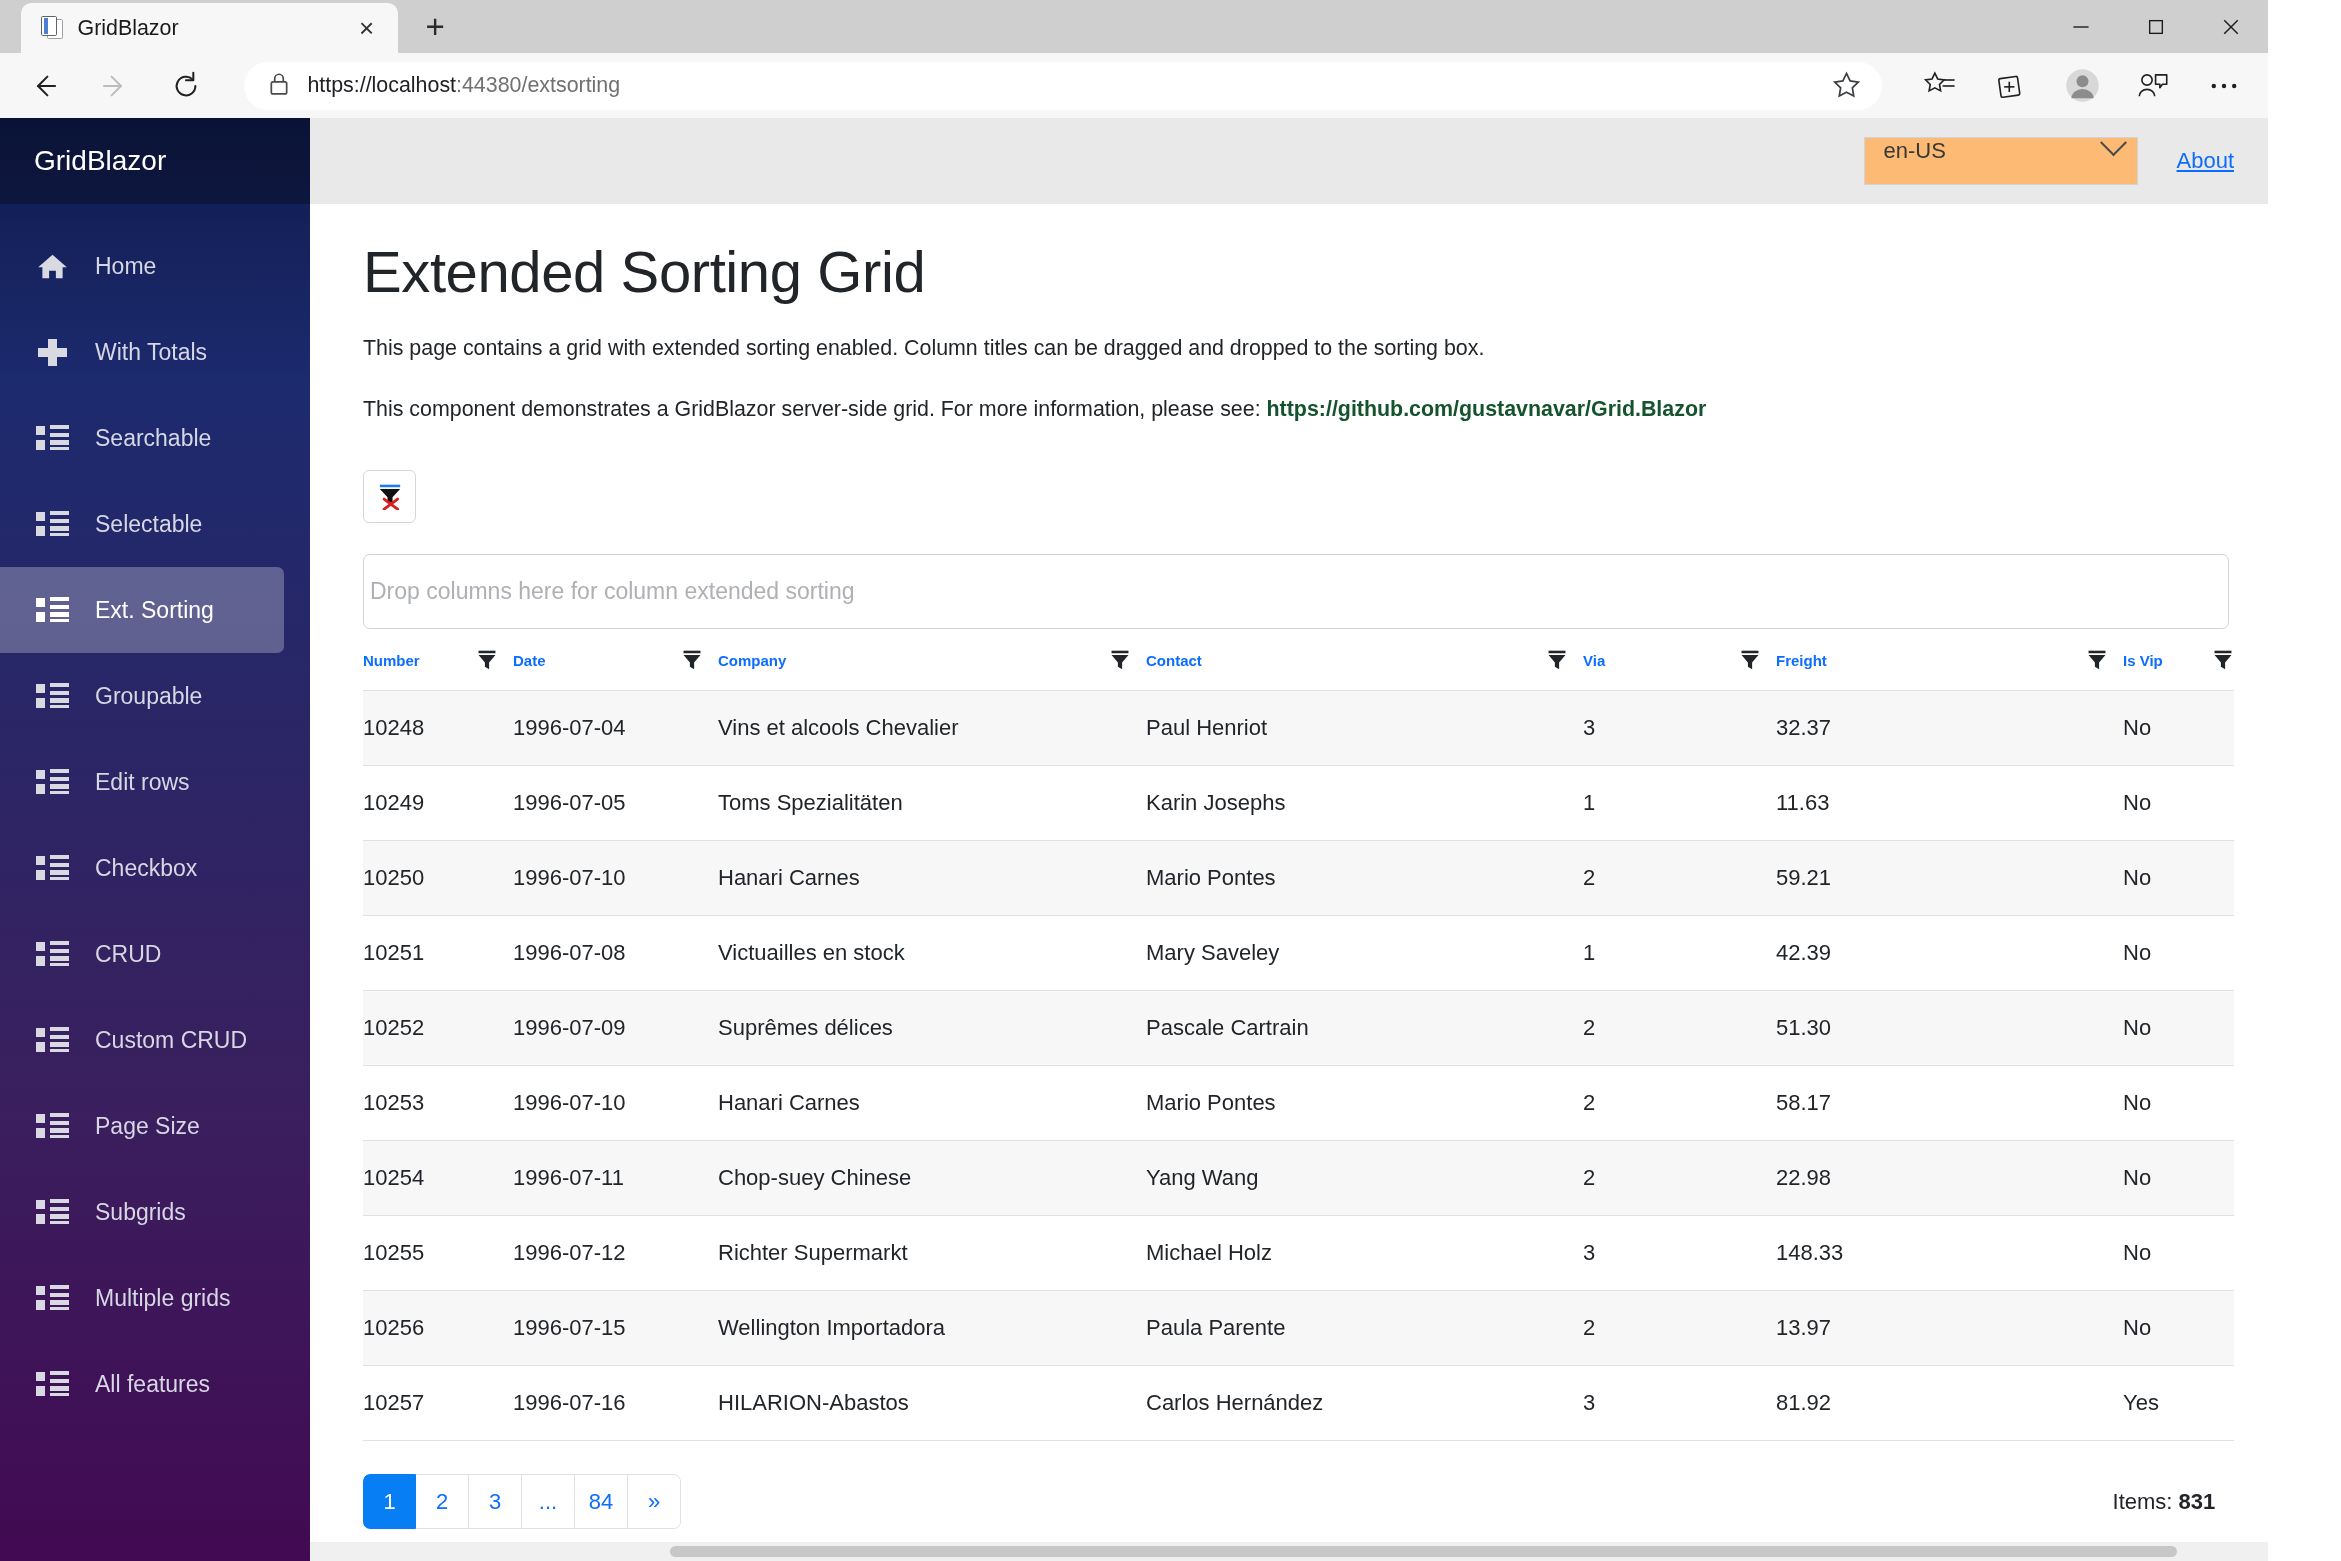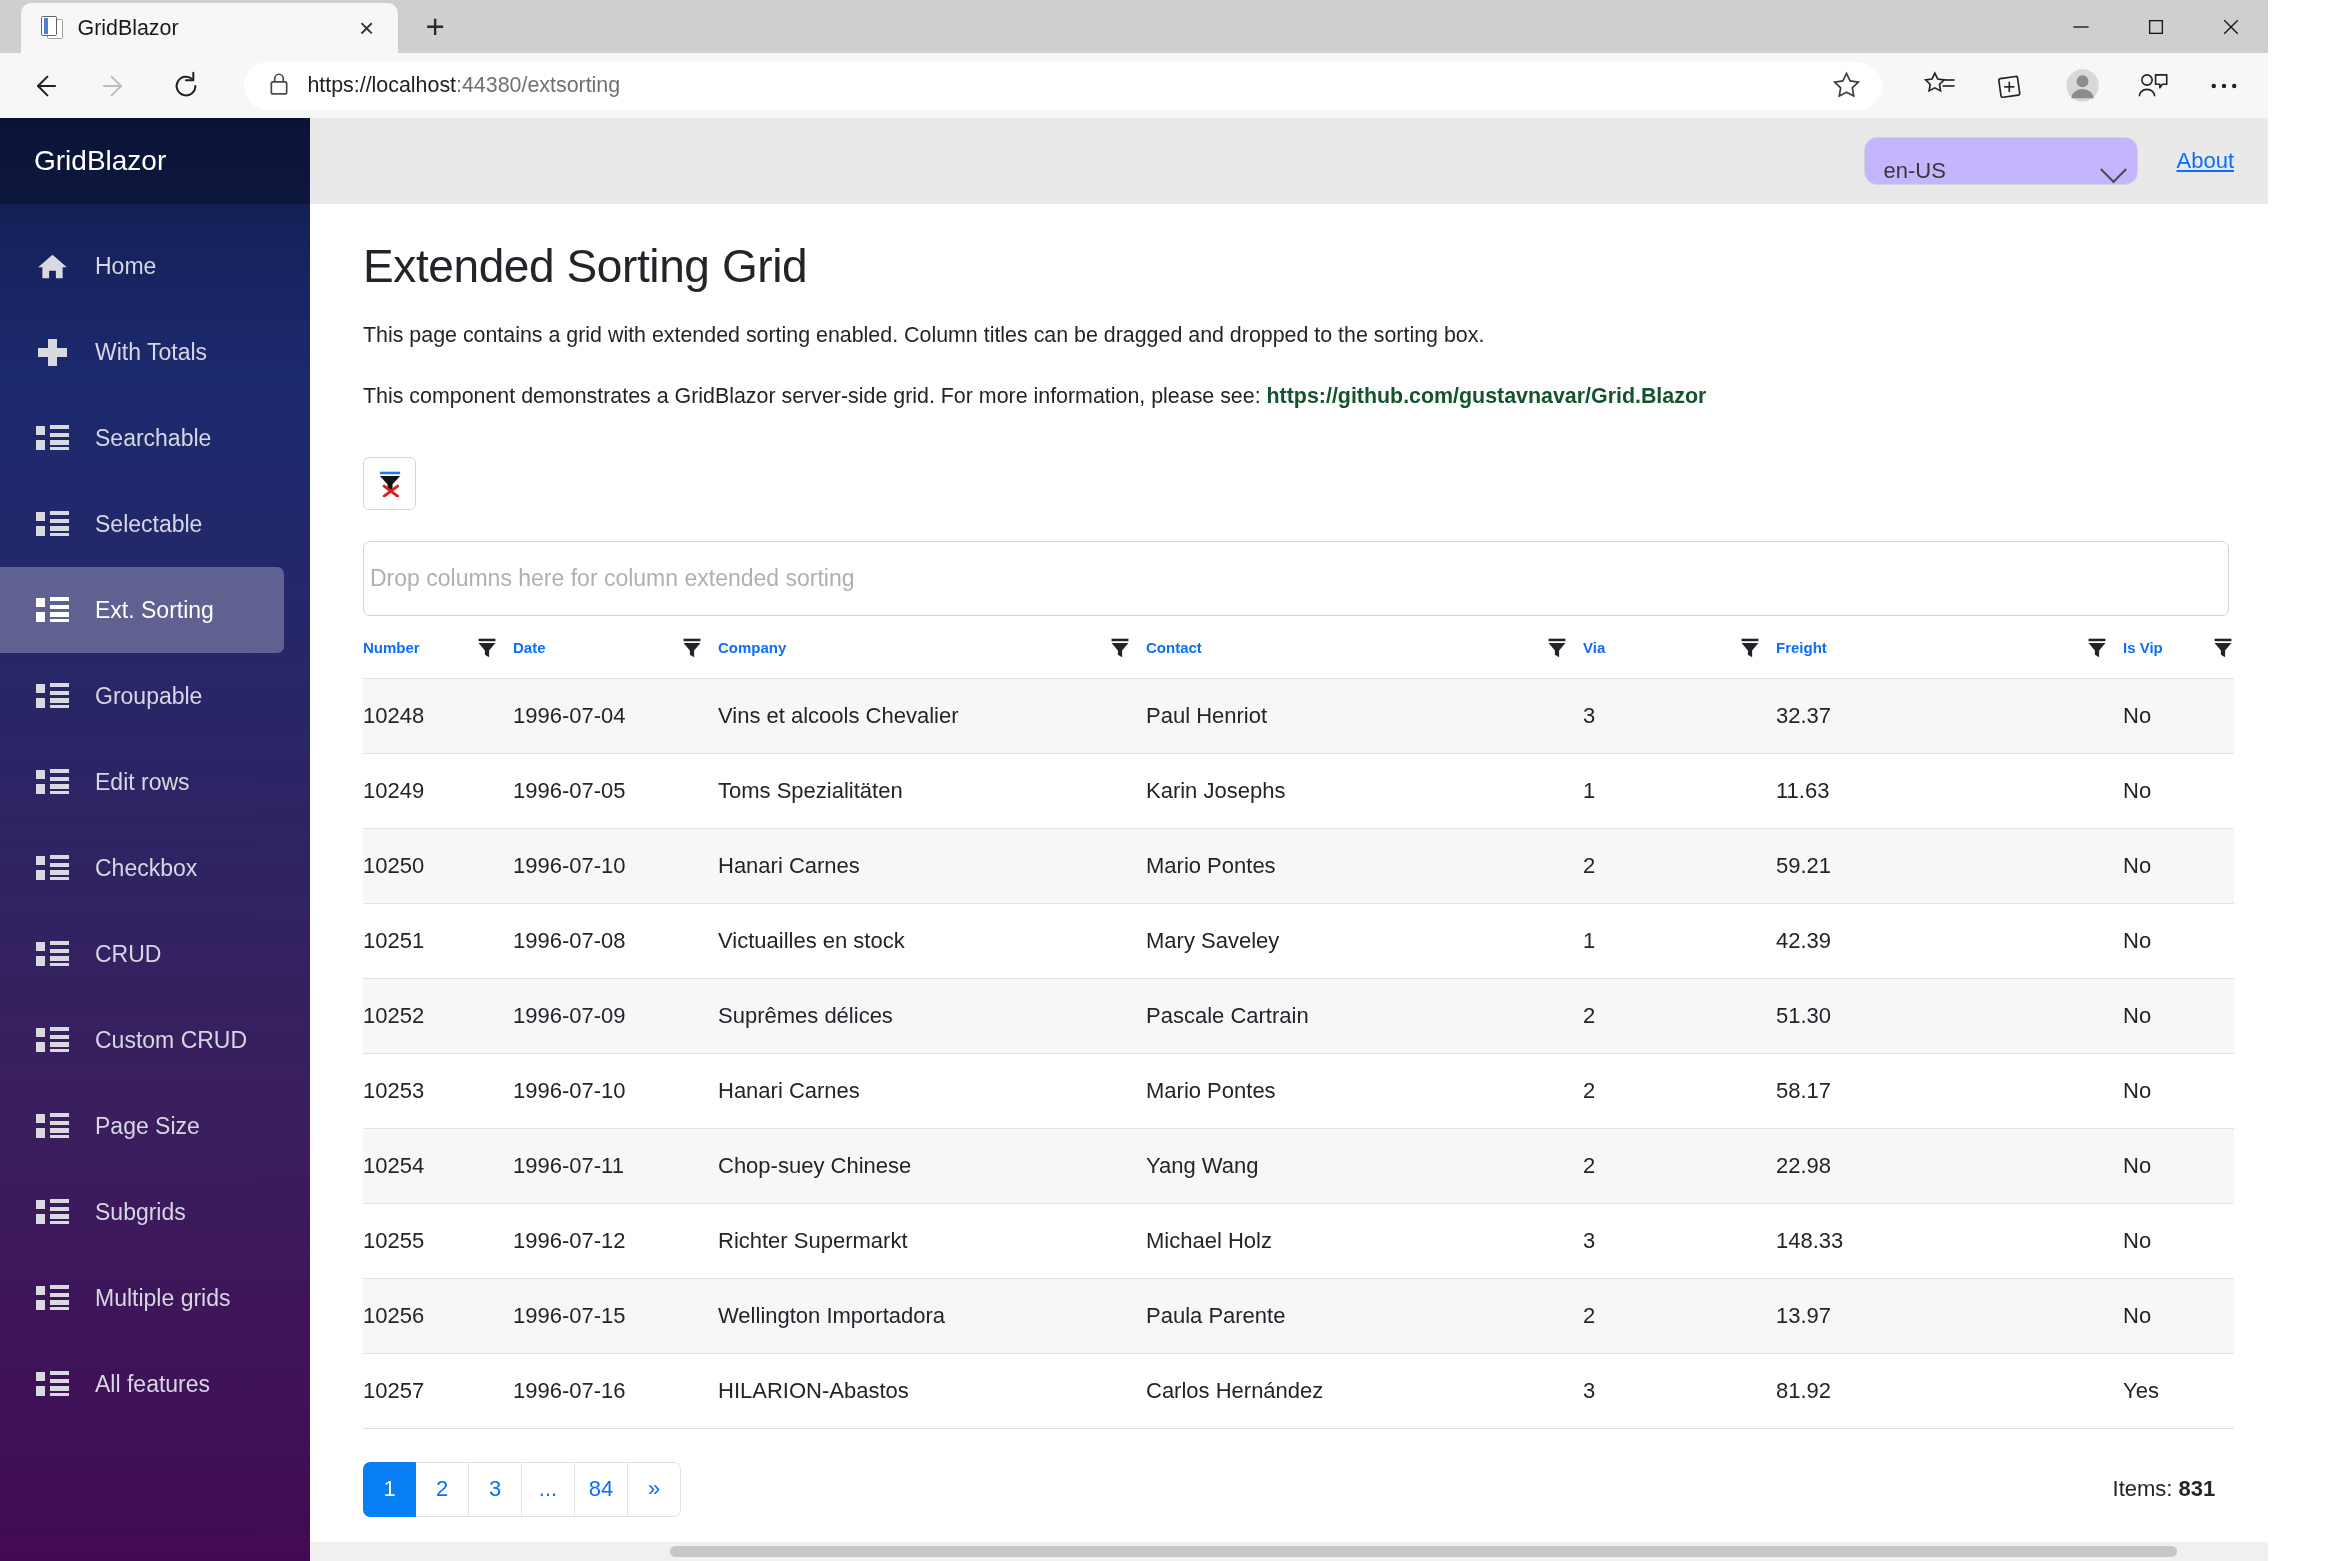--- a/index.html
+++ b/index.html
@@ -103,30 +103,30 @@
   .ic-plus i { position: absolute; background: #d9d9e2; }
   .ic-plus .h { left: 1.7px; top: 9.4px; width: 29px; height: 8.6px; }
   .ic-plus .v { left: 12px; top: 0px; width: 8.6px; height: 27px; }
 
   .content { flex: 1; display: flex; flex-direction: column; min-width: 0; background: #fff; }
   .topbar {
     height: 86px; flex: 0 0 86px; background: #e9e9e9; display: flex; align-items: center;
     justify-content: flex-end; padding-right: 34px; gap: 39px;
   }
   .culture-select {
-    width: 274px; height: 48px; background: #c4b5fd; border: 0.9px solid #cfd4d9; border-radius: 13px;
-    display: flex; align-items: flex-end; padding: 0 13.7px 0 19px; justify-content: space-between;
+    width: 274px; height: 48px; background: #fdba74; border: 0.9px solid #cfd4d9; border-radius: 0;
+    display: flex; align-items: flex-start; padding: 0 13.7px 0 19px; justify-content: space-between;
   }
   .culture-value { font-size: 22px; color: #383838; }
   .chev { width: 19px; height: 19px; border-right: 2.6px solid #4a4a4a; border-bottom: 2.6px solid #4a4a4a;
           transform: rotate(45deg) translate(-3.4px,-3.4px); }
   .about-link { font-size: 22px; color: #0d6efd; }
 
   .page { flex: 1; padding: 38px 39px 0 53px; overflow: hidden; }
-  .page-title { font-size: 46px; font-weight: 400; color: #212529; line-height: 1.05; letter-spacing: -0.4px; }
+  .page-title { font-size: 58px; font-weight: 400; color: #212529; line-height: 1.05; letter-spacing: -0.4px; }
   .page-desc { font-size: 21.4px; color: #212529; margin-top: 33px; }
   .page-desc2 { font-size: 21.4px; color: #212529; margin-top: 36px; }
   .page-desc2 a { color: #14532d; text-decoration: none; font-weight: bold; }
 
   .filter-btn {
     margin-top: 48px; width: 53px; height: 53px; border: 0.9px solid #d6d6d6; border-radius: 6px;
     background: #fff; display: flex; align-items: center; justify-content: center;
   }
   .funnel { width: 26px; height: 27px; position: relative; }
 

